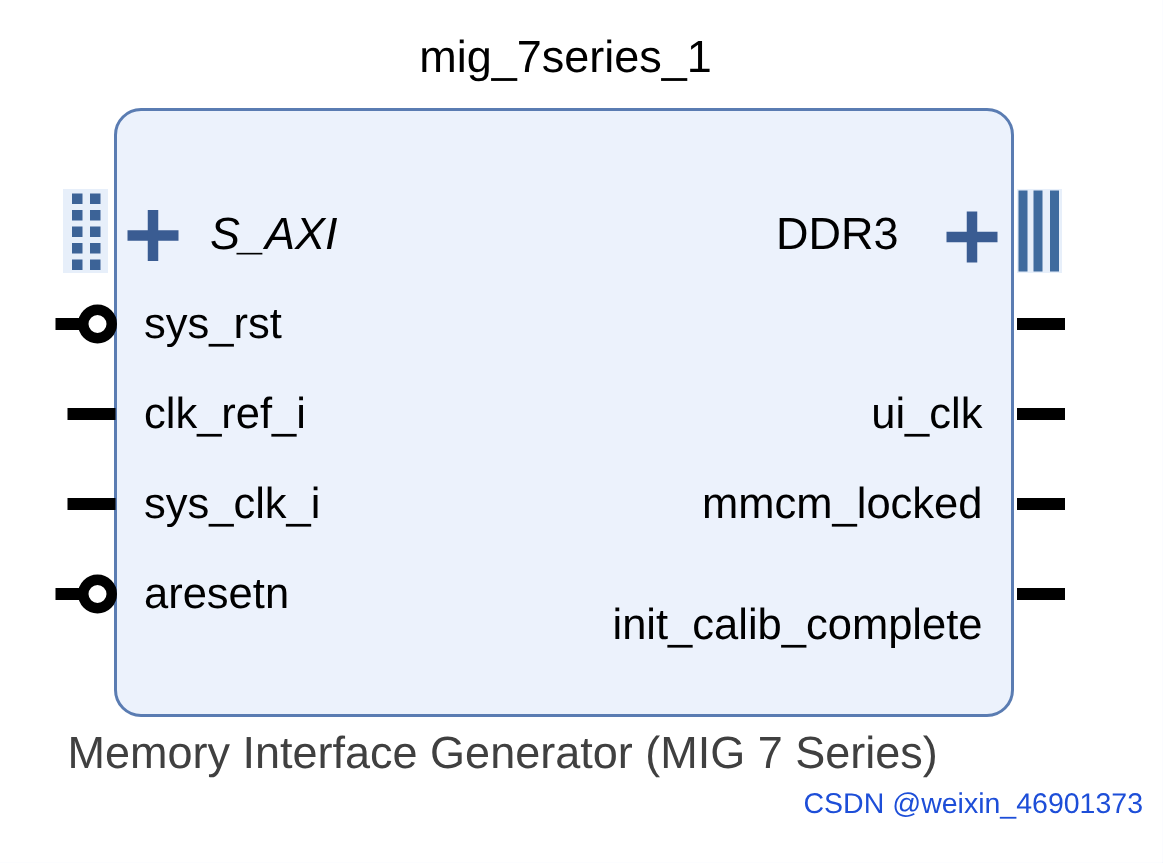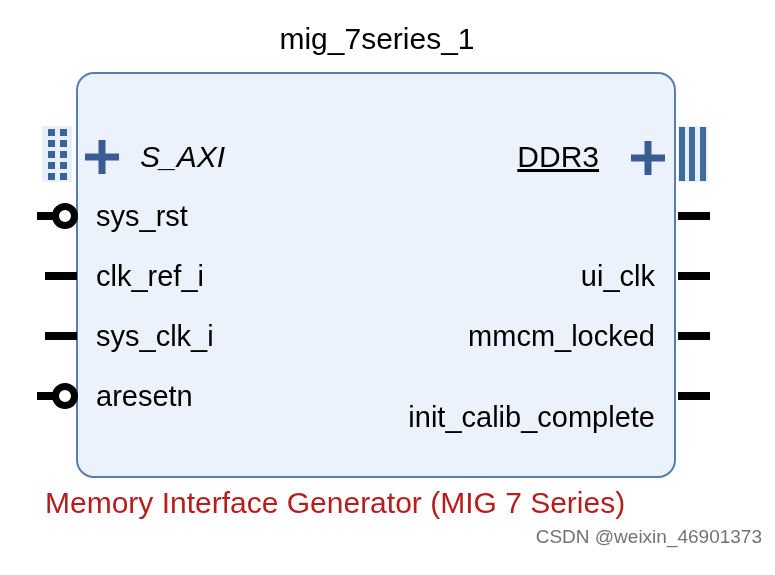--- a/index.html
+++ b/index.html
@@ -16,46 +16,46 @@
     background:#ecf2fc;border:2px solid #5a7cb2;border-radius:18px;
     box-sizing:border-box;
   }
   .iflabel{position:absolute;font-size:30px;color:#000;height:34px;line-height:34px;white-space:nowrap;}
   .portlabel{position:absolute;font-size:29px;color:#000;height:32px;line-height:32px;white-space:nowrap;}
   .plus{position:absolute;width:36px;height:36px;}
   .stub{position:absolute;height:8px;background:#000;}
   .bubble{position:absolute;width:12px;height:12px;border:7px solid #000;border-radius:50%;background:#fff;}
   .ifpin{position:absolute;}
   .caption{
-    position:absolute;left:45px;top:486px;font-size:30px;color:#b91c1c;
+    position:absolute;left:45px;top:486px;font-size:30px;color:#404040;
     white-space:nowrap;letter-spacing:0px;
   }
   .watermark{
-    position:absolute;right:12px;top:526px;font-size:19px;color:#737373;
+    position:absolute;right:12px;top:526px;font-size:19px;color:#1d4ed8;
     text-shadow:1px 1px 1px rgba(255,255,255,0.85);white-space:nowrap;
   }
 </style>
 </head>
 <body>
 
 <div class="canvas">
 
   <div class="title">mig_7series_1</div>
 
   <div class="block"></div>
 
   <div class="plus" style="left:84px;top:139px;">
     <svg width="36" height="36" viewBox="0 0 36 36">
       <rect x="1" y="14.5" width="34" height="7" fill="#3a5c92"></rect>
       <rect x="14.5" y="1" width="7" height="34" fill="#3a5c92"></rect>
     </svg>
   </div>
   <div class="iflabel" style="left:140px;top:140px;font-style:italic;">S_AXI</div>
 
-  <div class="iflabel" style="right:175px;top:140px;text-decoration:underline;">DDR3</div>
+  <div class="iflabel" style="right:175px;top:140px;">DDR3</div>
   <div class="plus" style="left:630px;top:140px;">
     <svg width="36" height="36" viewBox="0 0 36 36">
       <rect x="1" y="14.5" width="34" height="7" fill="#3a5c92"></rect>
       <rect x="14.5" y="1" width="7" height="34" fill="#3a5c92"></rect>
     </svg>
   </div>
 
   <div class="ifpin" style="left:42px;top:126px;">
     <svg width="30" height="56" viewBox="0 0 30 56">
       <rect x="0" y="0" width="30" height="56" fill="#e7effa"></rect>

